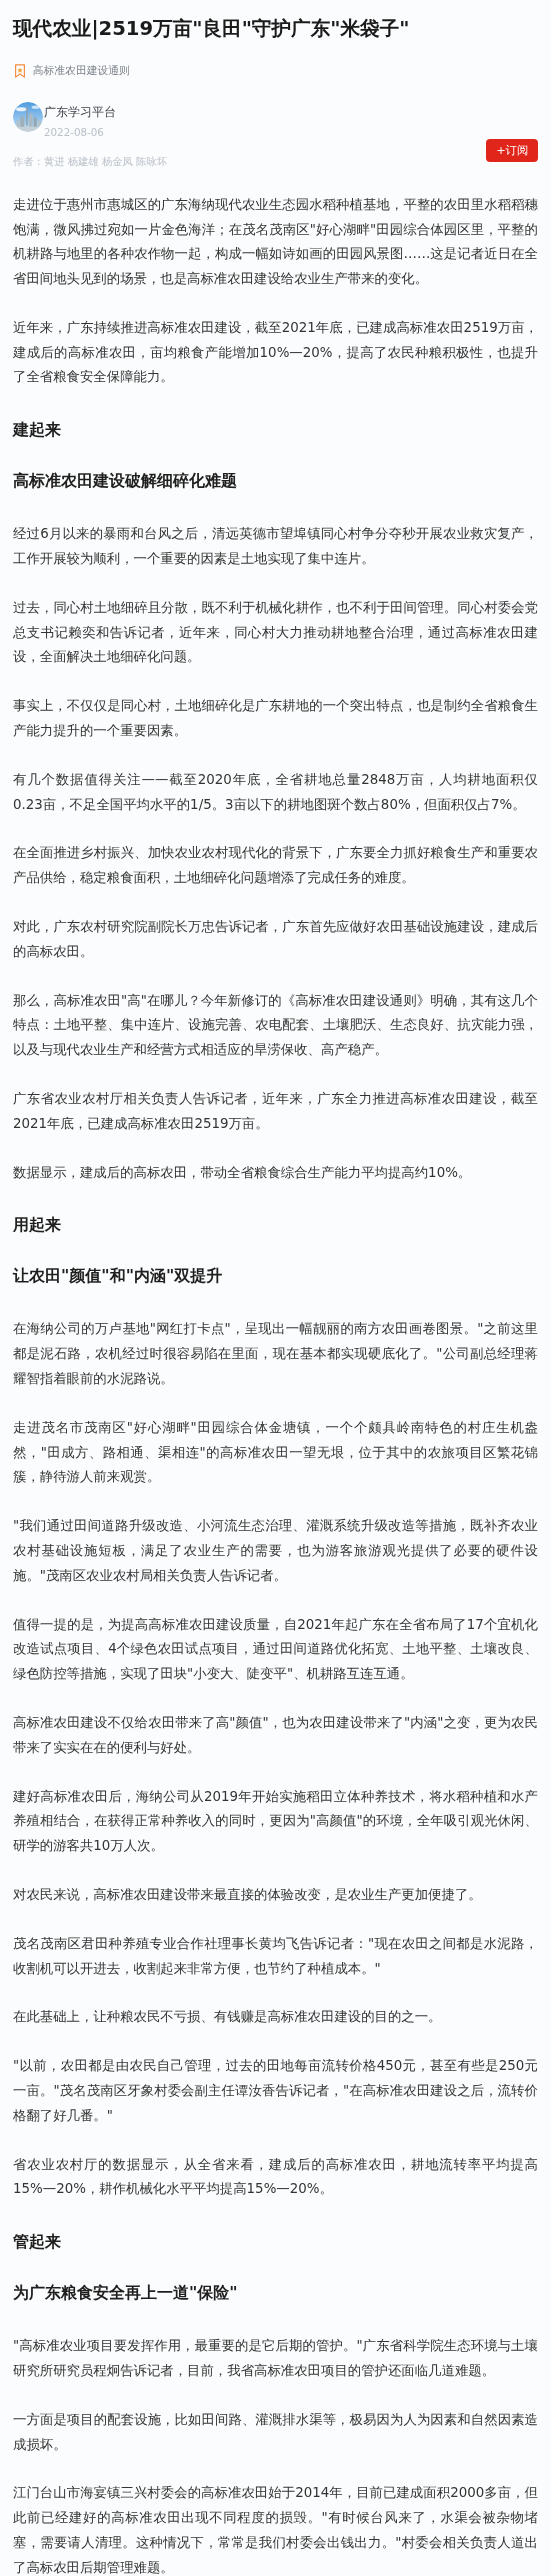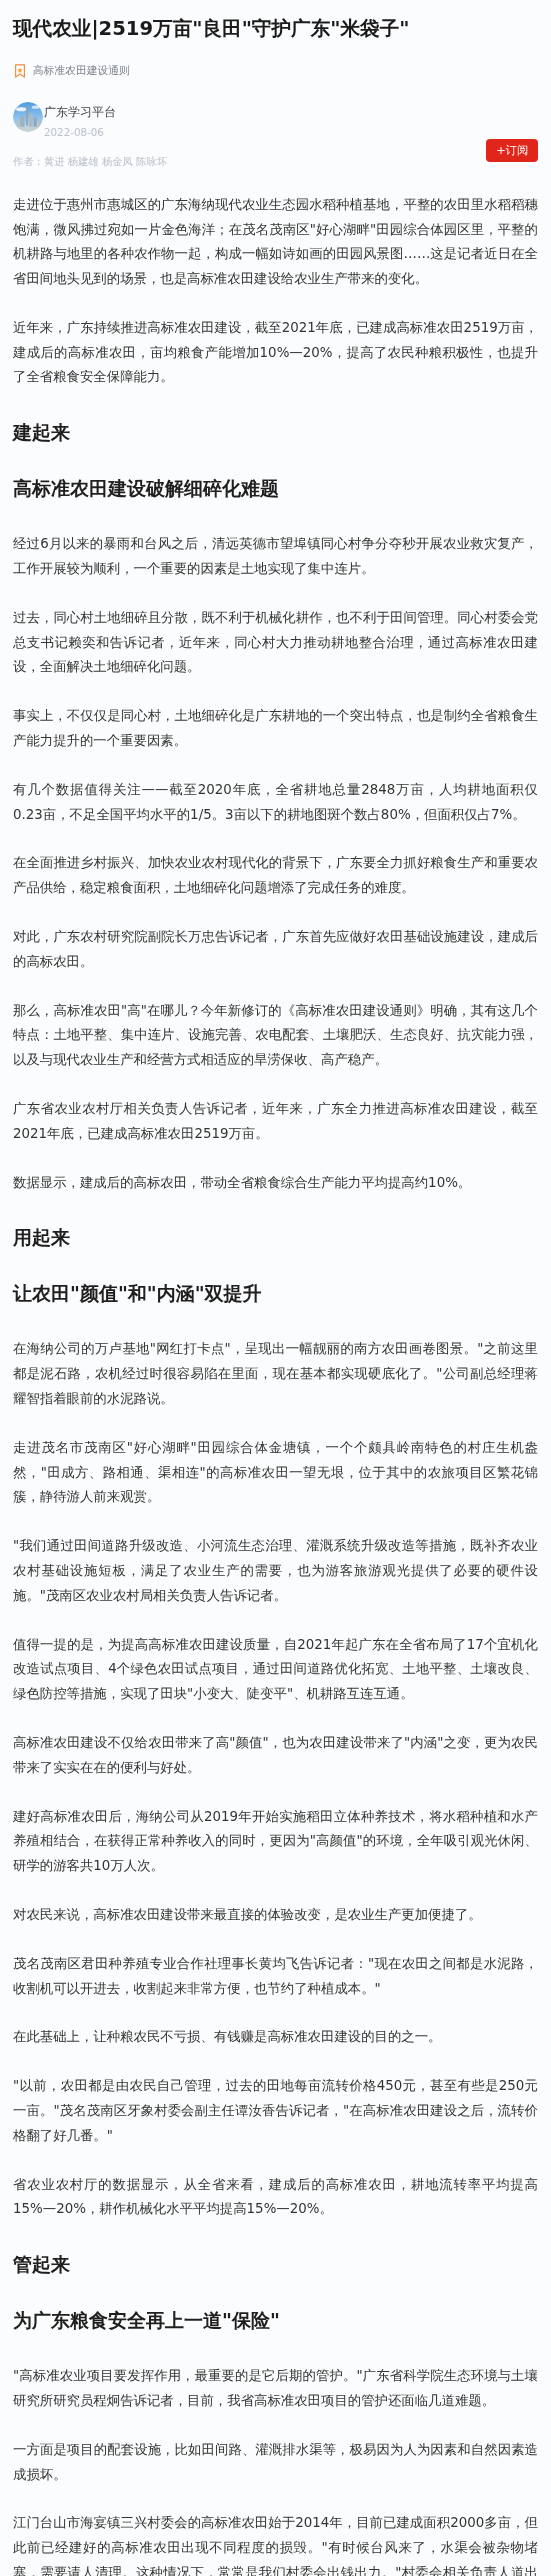--- a/index.html
+++ b/index.html
@@ -41,21 +41,21 @@
   .byline{font-size:10.3px;color:#b9c0c9;margin:17px 0 0 0;}
   .article{margin-top:8.2px;}
   .article p{
     font-size:13.4px;
     line-height:1.85;
     color:#333;
     margin:24px 0;
     text-align:justify;
   }
   .article h3{
-    font-size:19px;
+    font-size:16px;
     font-weight:bold;
     color:#1f1f1f;
     margin:30px 0;
   }
 </style>
 </head>
 <body>
 
 <div class="page">
 

